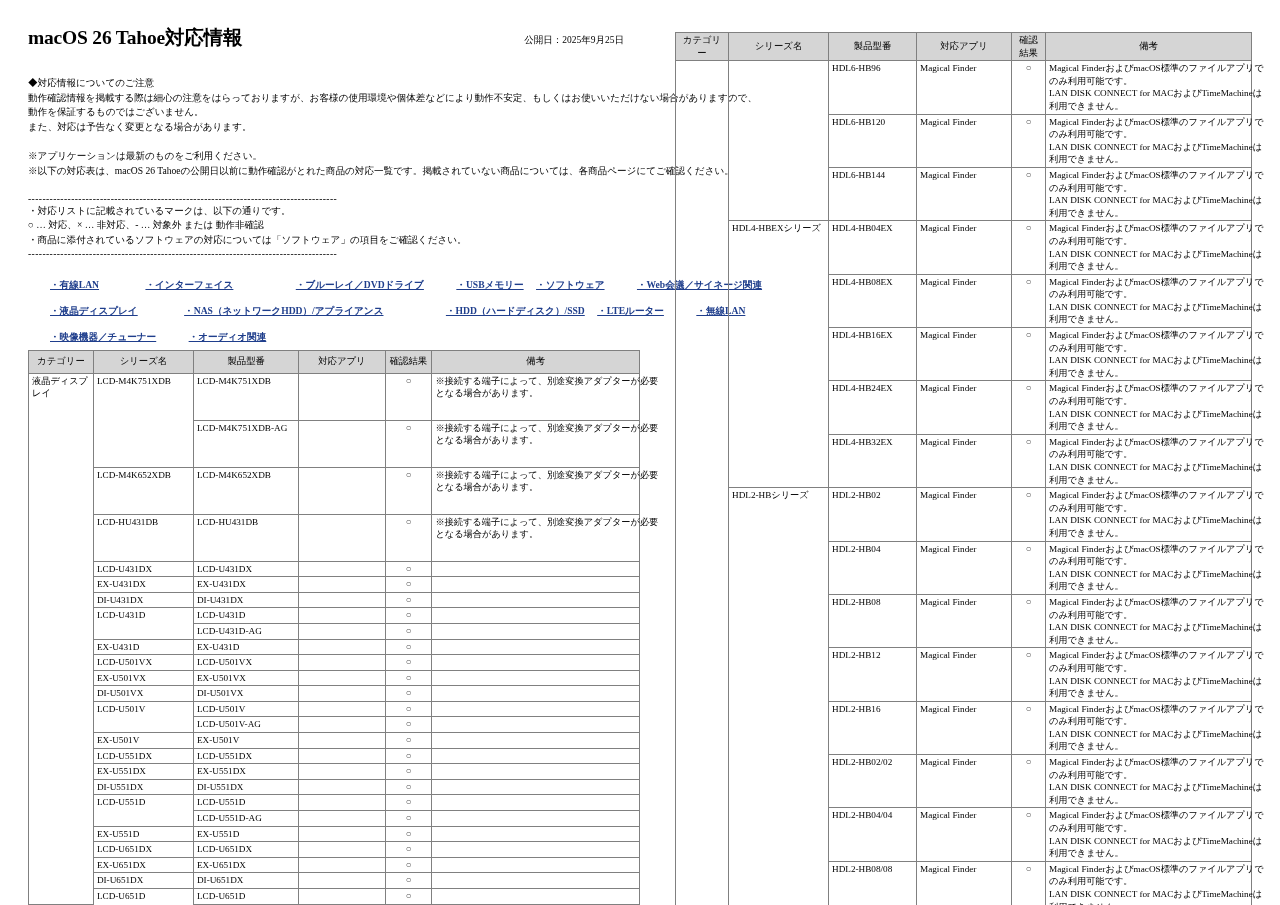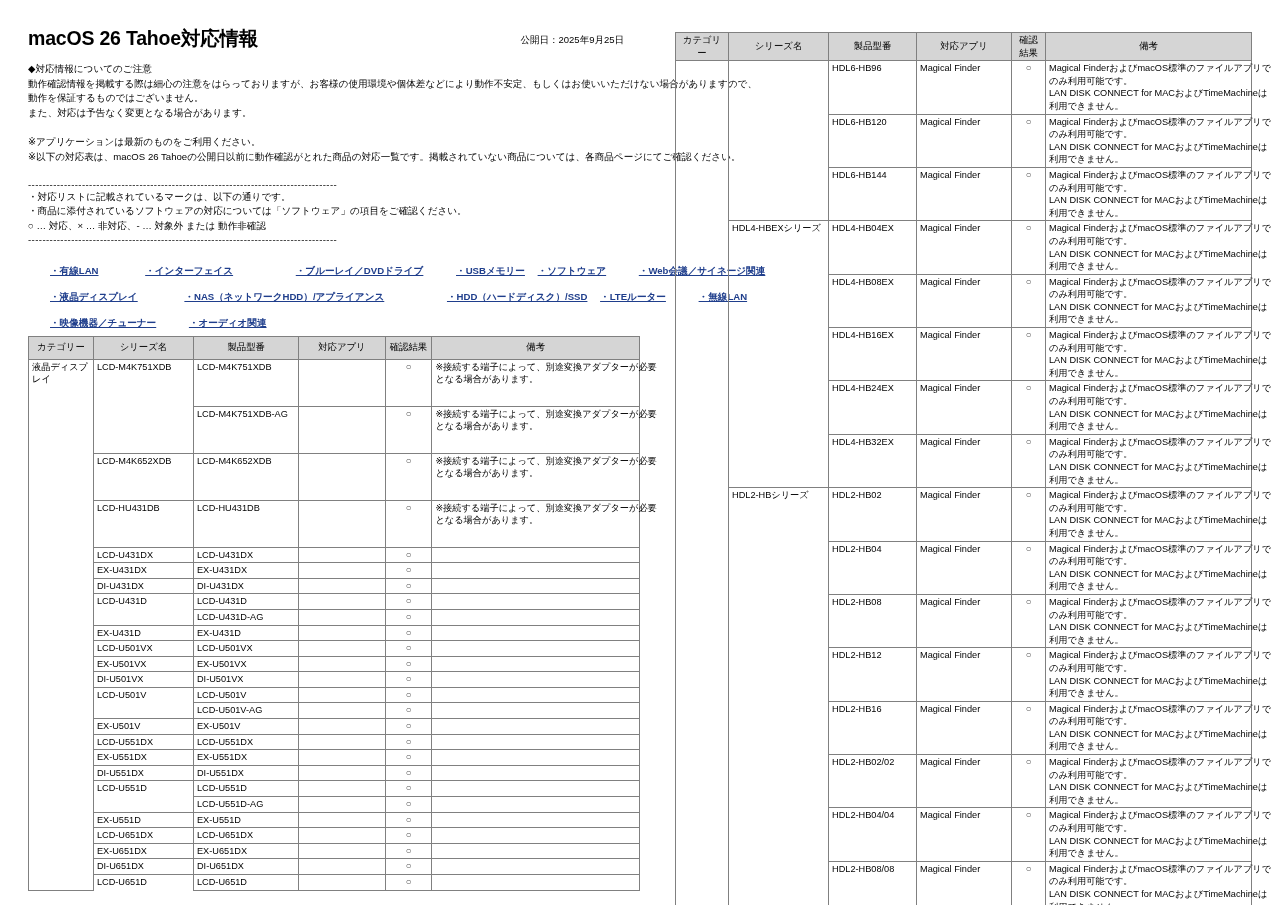--- a/index.html
+++ b/index.html
@@ -14,20 +14,21 @@
     color: #000000;
     overflow: hidden;
     position: relative;
   }
 
   
   .page {
     position: relative;
     width: 1280px;
     height: 672px;
+    font-family: Liberation Serif, serif;
   }
   .col-left {
     position: absolute;
     left: 28px;
     top: 22px;
     width: 612px;
   }
   .col-right {
     position: absolute;
     left: 675px;
@@ -54,20 +55,21 @@
     top: 12px;
     font-size: 9.5px;
     line-height: 12px;
     white-space: nowrap;
   }
 
   
   .notice {
     font-size: 9.6px;
     line-height: 14.6px;
+    margin-top: 14px;
   }
   .notice p {
     margin: 0;
     white-space: nowrap;
   }
   .gap-line {
     height: 14.6px;
   }
   .rule-dashed {
     font-size: 9.6px;
@@ -171,22 +173,22 @@
       <p>◆対応情報についてのご注意</p>
       <p>動作確認情報を掲載する際は細心の注意をはらっておりますが、お客様の使用環境や個体差などにより動作不安定、もしくはお使いいただけない場合がありますので、</p>
       <p>動作を保証するものではございません。</p>
       <p>また、対応は予告なく変更となる場合があります。</p>
       <div class="gap-line"></div>
       <p>※アプリケーションは最新のものをご利用ください。</p>
       <p>※以下の対応表は、macOS 26 Tahoeの公開日以前に動作確認がとれた商品の対応一覧です。掲載されていない商品については、各商品ページにてご確認ください。</p>
       <div class="gap-line"></div>
       <div class="rule-dashed">--------------------------------------------------------------------------------------</div>
       <p>・対応リストに記載されているマークは、以下の通りです。</p>
+      <p>○ … 対応、× … 非対応、- … 対象外 または 動作非確認</p>
       <p>・商品に添付されているソフトウェアの対応については「ソフトウェア」の項目をご確認ください。</p>
-      <p>○ … 対応、× … 非対応、- … 対象外 または 動作非確認</p>
       <div class="rule-dashed">--------------------------------------------------------------------------------------</div>
     </div>
 
     <div class="linknav">
       <span class="row">
         <span class="sp-1"></span><a href="#">・有線LAN</a>
         <span class="sp-2"></span><a href="#">・インターフェイス</a>
         <span class="sp-5"></span><a href="#">・ブルーレイ／DVDドライブ</a>
         <span class="sp-4"></span><a href="#">・USBメモリー</a>
         <span class="sp-3"></span><a href="#">・ソフトウェア</a>

